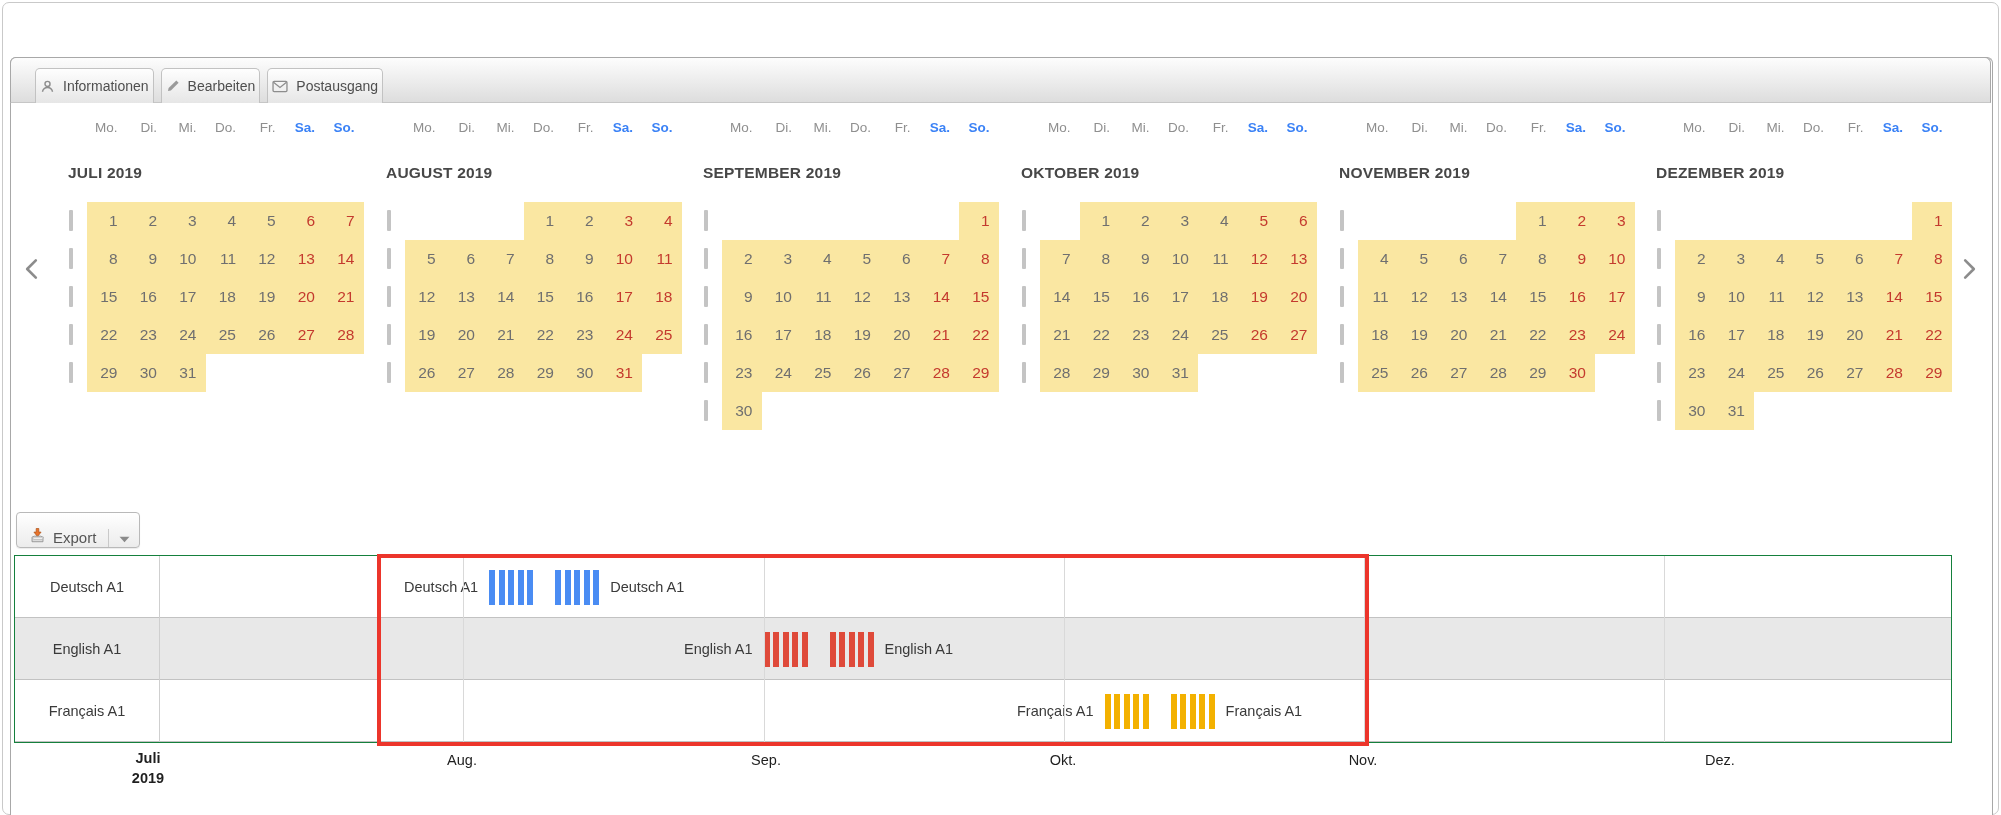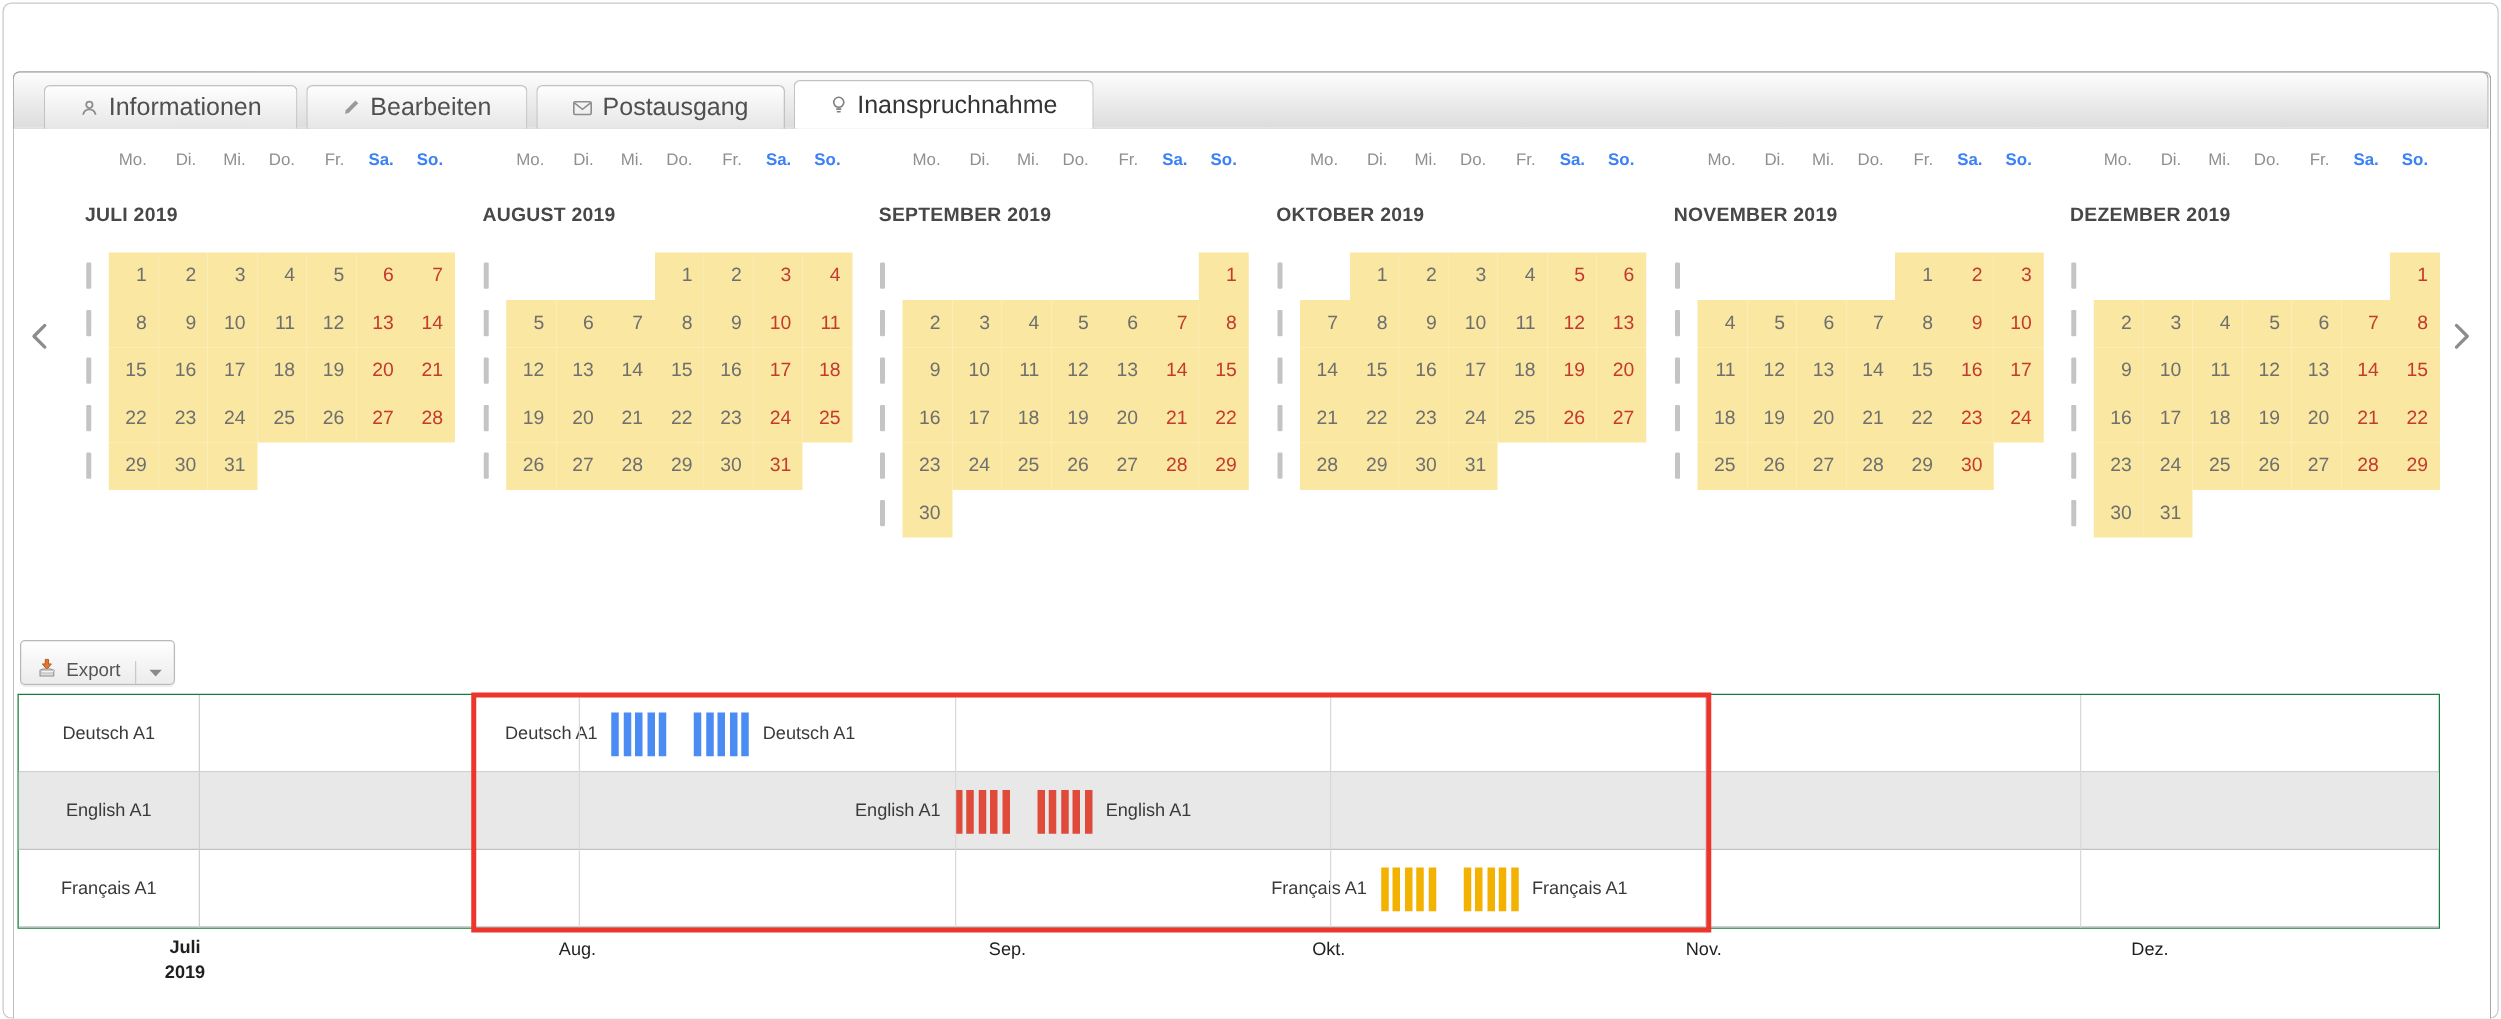--- a/index.html
+++ b/index.html
@@ -16,23 +16,23 @@
   .titlebar-text .gap{display:inline-block;width:10px;}
   .close-btn{position:absolute;right:16px;top:11px;width:18px;height:18px;display:flex;align-items:center;
              justify-content:center;cursor:pointer;}
   .panel{position:absolute;left:10px;top:57px;width:1981px;height:758px;background:#fff;
          border-left:1px solid #a8a8a8;border-right:1px solid #a8a8a8;border-top:1px solid #a8a8a8;
          border-radius:6px 6px 0 0;z-index:1;}
   .tabstrip{position:absolute;left:10px;top:57px;width:1981px;height:46px;border:1px solid #a8a8a8;
             border-bottom:1px solid #c6c6c6;border-radius:6px 6px 0 0;
             background:linear-gradient(#fdfdfd,#dddddd);box-sizing:border-box;z-index:2;}
   .tabs{position:absolute;left:24px;bottom:-1px;display:flex;align-items:flex-end;gap:7px;}
-  .tab{display:flex;align-items:center;gap:8px;height:35px;padding:0 28px;border:1px solid #c2c2c2;
+  .tab{display:flex;align-items:center;gap:8px;height:35px;padding:0 4px;border:1px solid #c2c2c2;
        border-bottom:none;border-radius:5px 5px 0 0;background:linear-gradient(#fefefe,#e6e6e6);
-       font-size:20px;color:#4f4f4f;cursor:pointer;box-sizing:border-box;}
+       font-size:14px;color:#4f4f4f;cursor:pointer;box-sizing:border-box;}
   .tab.active{height:39px;background:#fff;color:#333;z-index:3;position:relative;}
   .tab .tab-icon{display:flex;align-items:center;}
   
   .cal-nav{position:absolute;top:256px;width:22px;height:30px;display:flex;align-items:center;
            justify-content:center;cursor:pointer;z-index:3;}
   .month-block{position:absolute;top:120px;width:300px;z-index:3;}
   .wk-row{display:flex;margin-left:19px;height:16px;}
   .wk-cell{width:39.5px;box-sizing:border-box;text-align:right;padding-right:9px;font-size:13.5px;color:#8f8f8f;}
   .wk-cell.red{color:#3b82f6;font-weight:bold;}
   .month-title{margin:27px 0 20px 0;font-size:15.5px;font-weight:bold;color:#474747;letter-spacing:.2px;line-height:19px;}
@@ -98,29 +98,20 @@
         </div>
         <div class="tab">
           <span class="tab-icon">
             <svg viewBox="0 0 17 14" width="16" height="13">
               <rect x="1" y="1.5" width="15" height="11" rx="1.2" fill="none" stroke="#8d8d8d" stroke-width="1.4"></rect>
               <path d="M1.5 2.5l7 5.5 7-5.5" fill="none" stroke="#8d8d8d" stroke-width="1.4"></path>
             </svg>
           </span>
           <span class="tab-label">Postausgang</span>
         </div>
-        <div class="tab active">
-          <span class="tab-icon">
-            <svg viewBox="0 0 16 18" width="14" height="16">
-              <circle cx="8" cy="6.5" r="4.6" fill="none" stroke="#7f7f7f" stroke-width="1.5"></circle>
-              <path d="M6.3 12.8h3.4M6.8 15.2h2.4" stroke="#7f7f7f" stroke-width="1.5" stroke-linecap="round"></path>
-            </svg>
-          </span>
-          <span class="tab-label">Inanspruchnahme</span>
-        </div>
       </div>
   </div>
 
   <div class="cal-nav" style="left:20px;">
     <span>
       <svg viewBox="0 0 12 20" width="13" height="22">
           <polyline points="10,2 2,10 10,18" fill="none" stroke="#8c8c8c" stroke-width="2.4" stroke-linecap="round" stroke-linejoin="round"></polyline>
         </svg>
     </span>
   </div>
@@ -627,18 +618,18 @@
       <div class="g-vline" style="left: 448px;"></div>
       <div class="g-vline" style="left: 749px;"></div>
       <div class="g-vline" style="left: 1049px;"></div>
       <div class="g-vline" style="left: 1349px;"></div>
       <div class="g-vline" style="left: 1649px;"></div>
     </div>
   <div class="highlight-box" style="left: 377px; top: 554px; width: 992px; height: 192px; border-color: rgb(236, 53, 43);"></div>
   <div class="axis">
       <div class="axis-label bold" style="left: 148px;"><span>Juli</span><div>2019</div></div>
       <div class="axis-label" style="left: 462px;">Aug.</div>
-      <div class="axis-label" style="left: 806px; text-align: center;">Sep.</div>
+      <div class="axis-label" style="left: 766px; text-align: center;">Sep.</div>
       <div class="axis-label" style="left: 1063px;">Okt.</div>
       <div class="axis-label" style="left: 1363px;">Nov.</div>
       <div class="axis-label" style="left: 1720px;">Dez.</div>
     </div>
 </div>
 
 </body></html>

